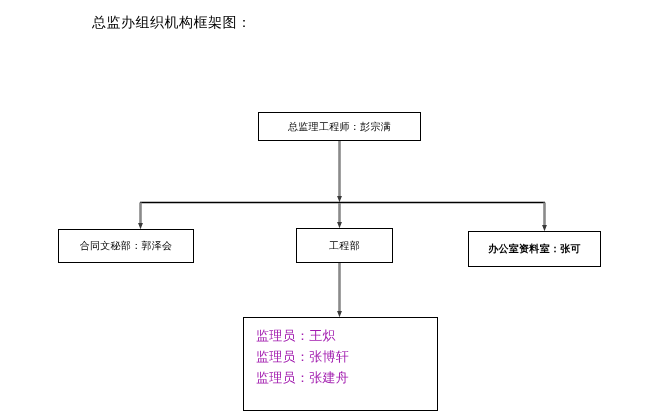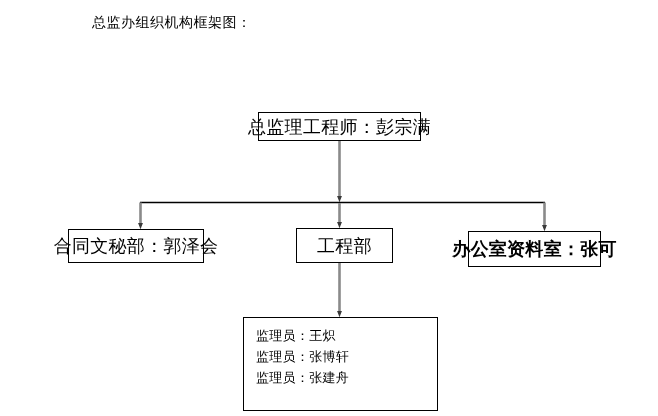--- a/index.html
+++ b/index.html
@@ -50,40 +50,40 @@
   .node {
     position: absolute;
     box-sizing: border-box;
     background: #ffffff;
     border: 1.4px solid #000000;
     display: flex;
     align-items: center;
     z-index: 2;
   }
   .node-label {
-    font-size: 18px;
+    font-size: 10px;
     line-height: 18px;
     white-space: nowrap;
     letter-spacing: 0.3px;
     color: #000000;
   }
 
   .node.center-text {
     justify-content: center;
   }
 
   
   #node-director {
     left: 258px;
     top: 112px;
     width: 163px;
     height: 29px;
   }
   #node-contract {
-    left: 68px;
+    left: 58px;
     top: 229px;
     width: 136px;
     height: 34px;
   }
   #node-engineering {
     left: 296px;
     top: 228px;
     width: 97px;
     height: 35px;
   }
@@ -102,21 +102,21 @@
     height: 94px;
     display: block;
     padding: 7px 0 0 0;
   }
   .supervisor-row {
     font-size: 13px;
     line-height: 21px;
     white-space: nowrap;
     letter-spacing: 0.3px;
     padding-left: 12px;
-    color: #000000;
+    color: #a21caf;
   }
 </style>
 </head>
 <body>
 
 <div id="canvas">
 
   <div class="chart-title">总监办组织机构框架图：</div>
 
   <svg id="connectors" viewBox="0 0 658 416" width="658" height="416">

